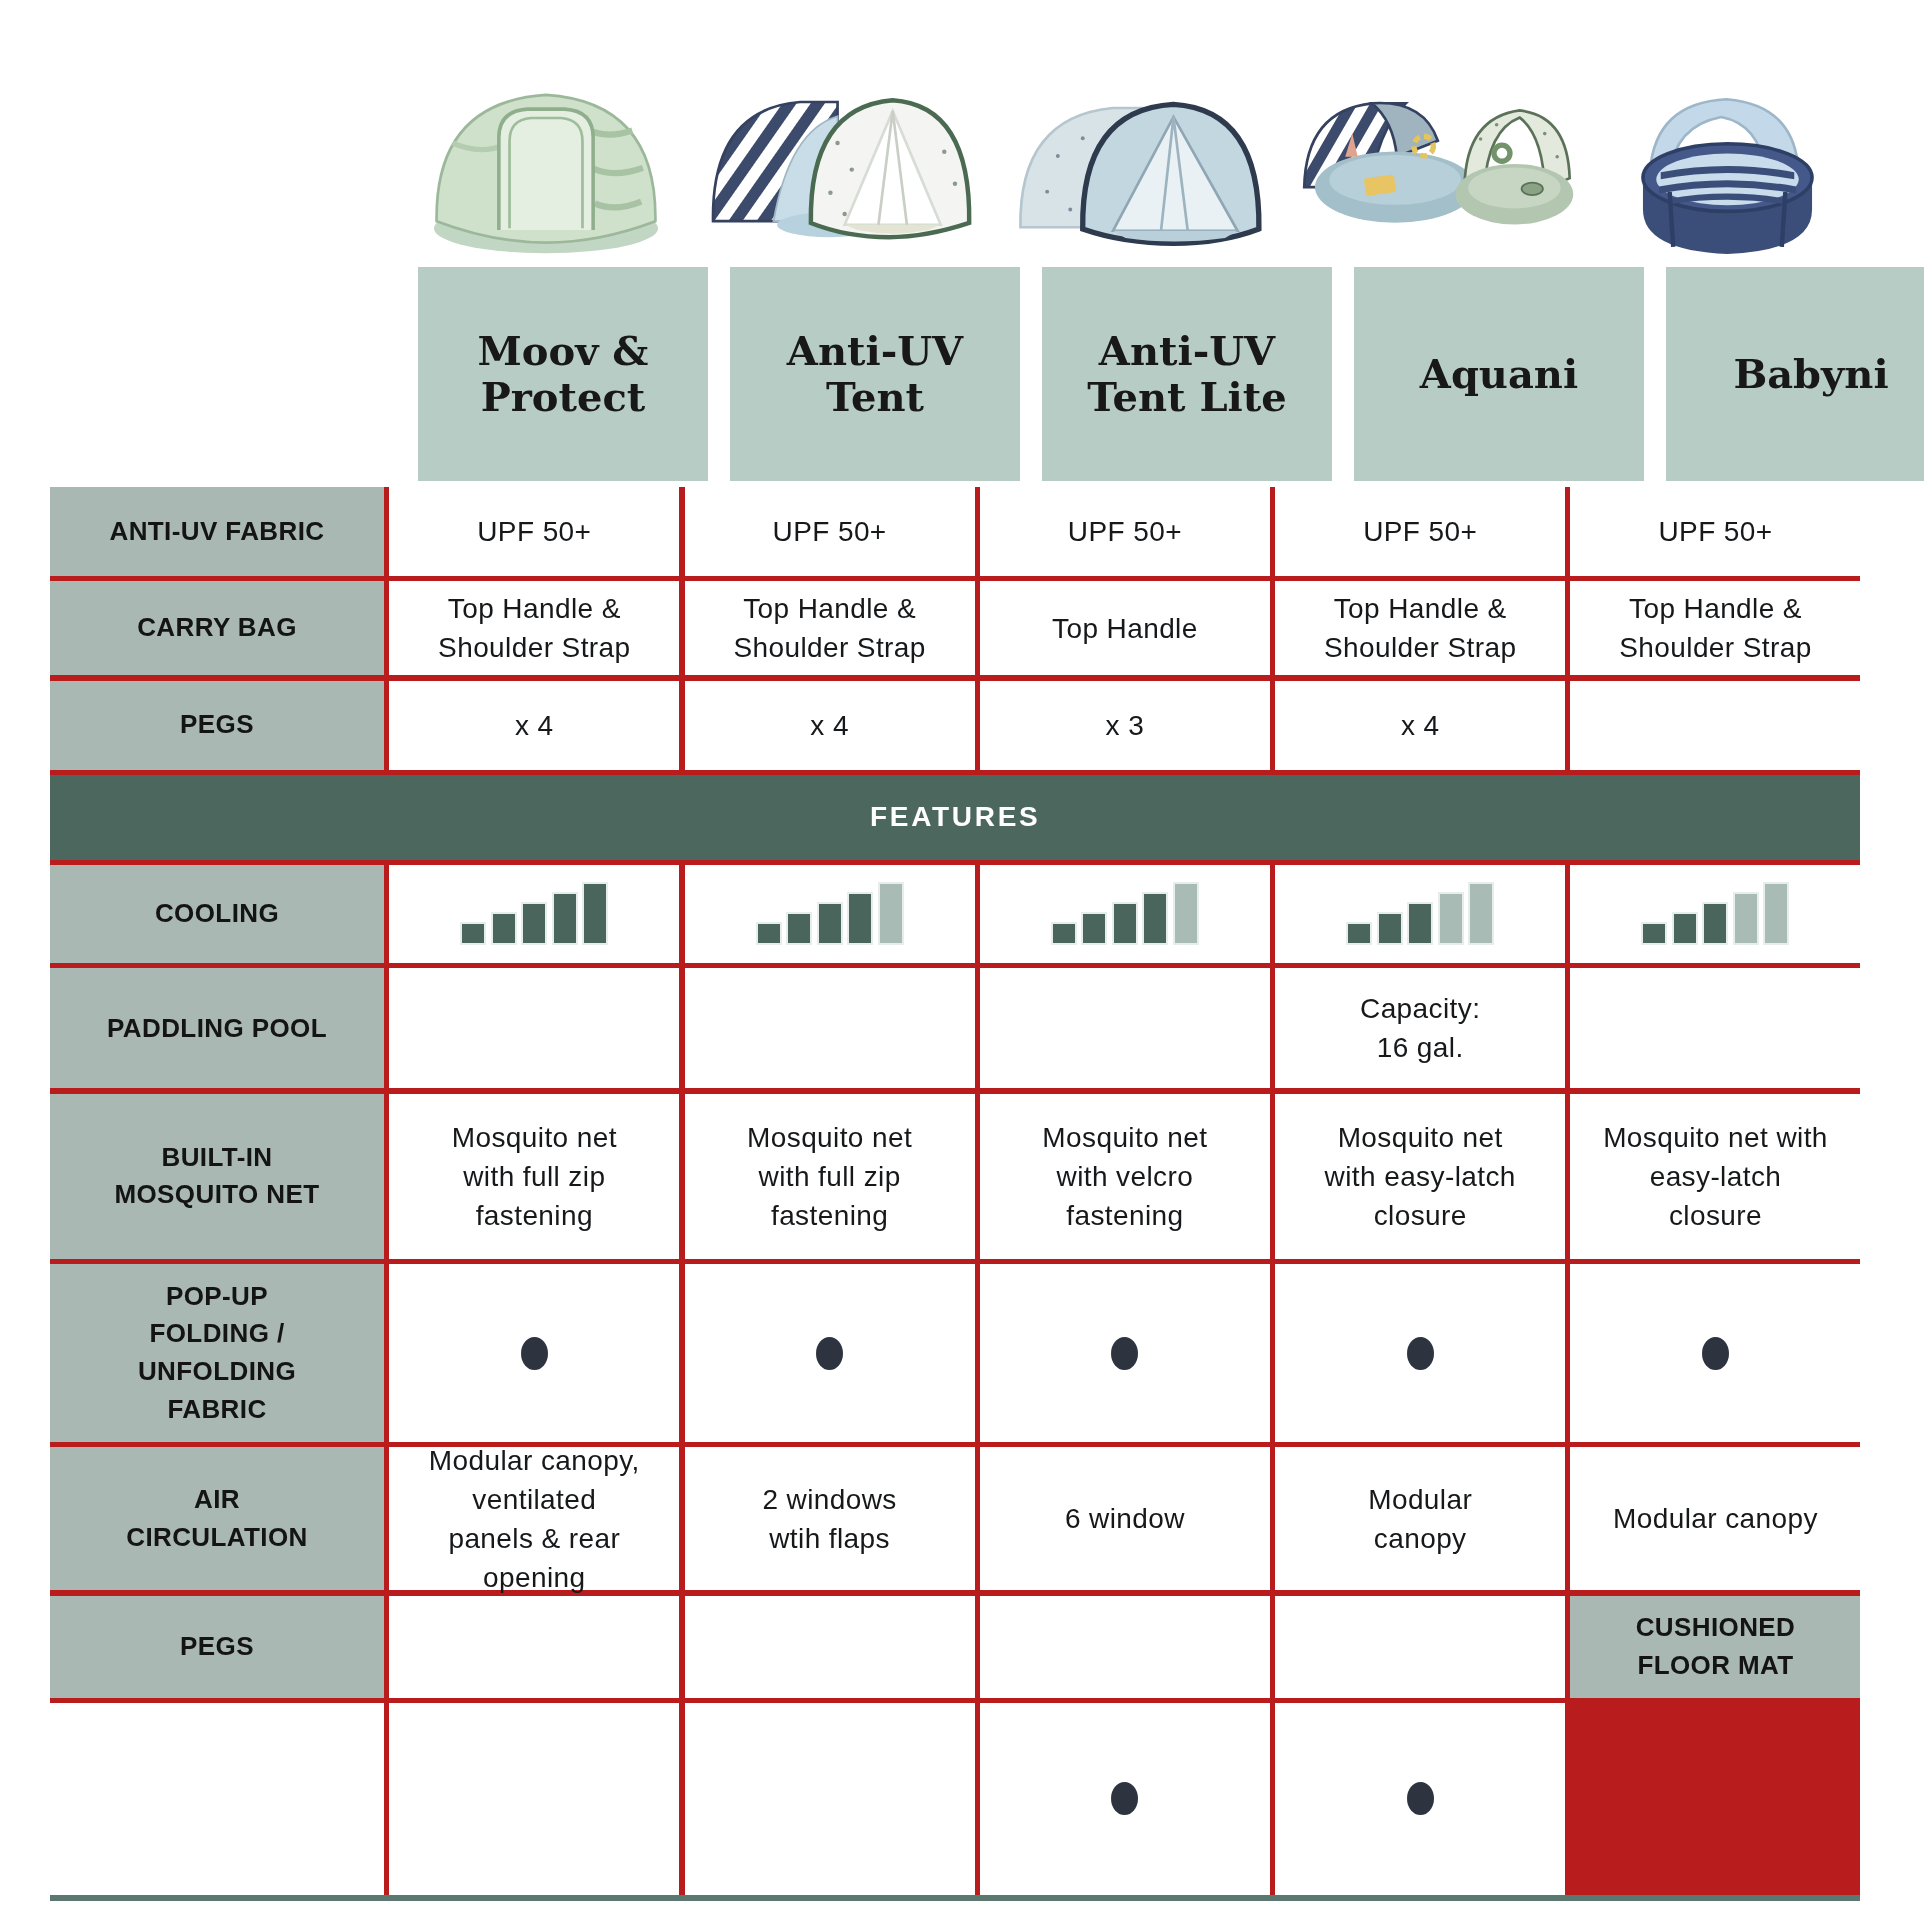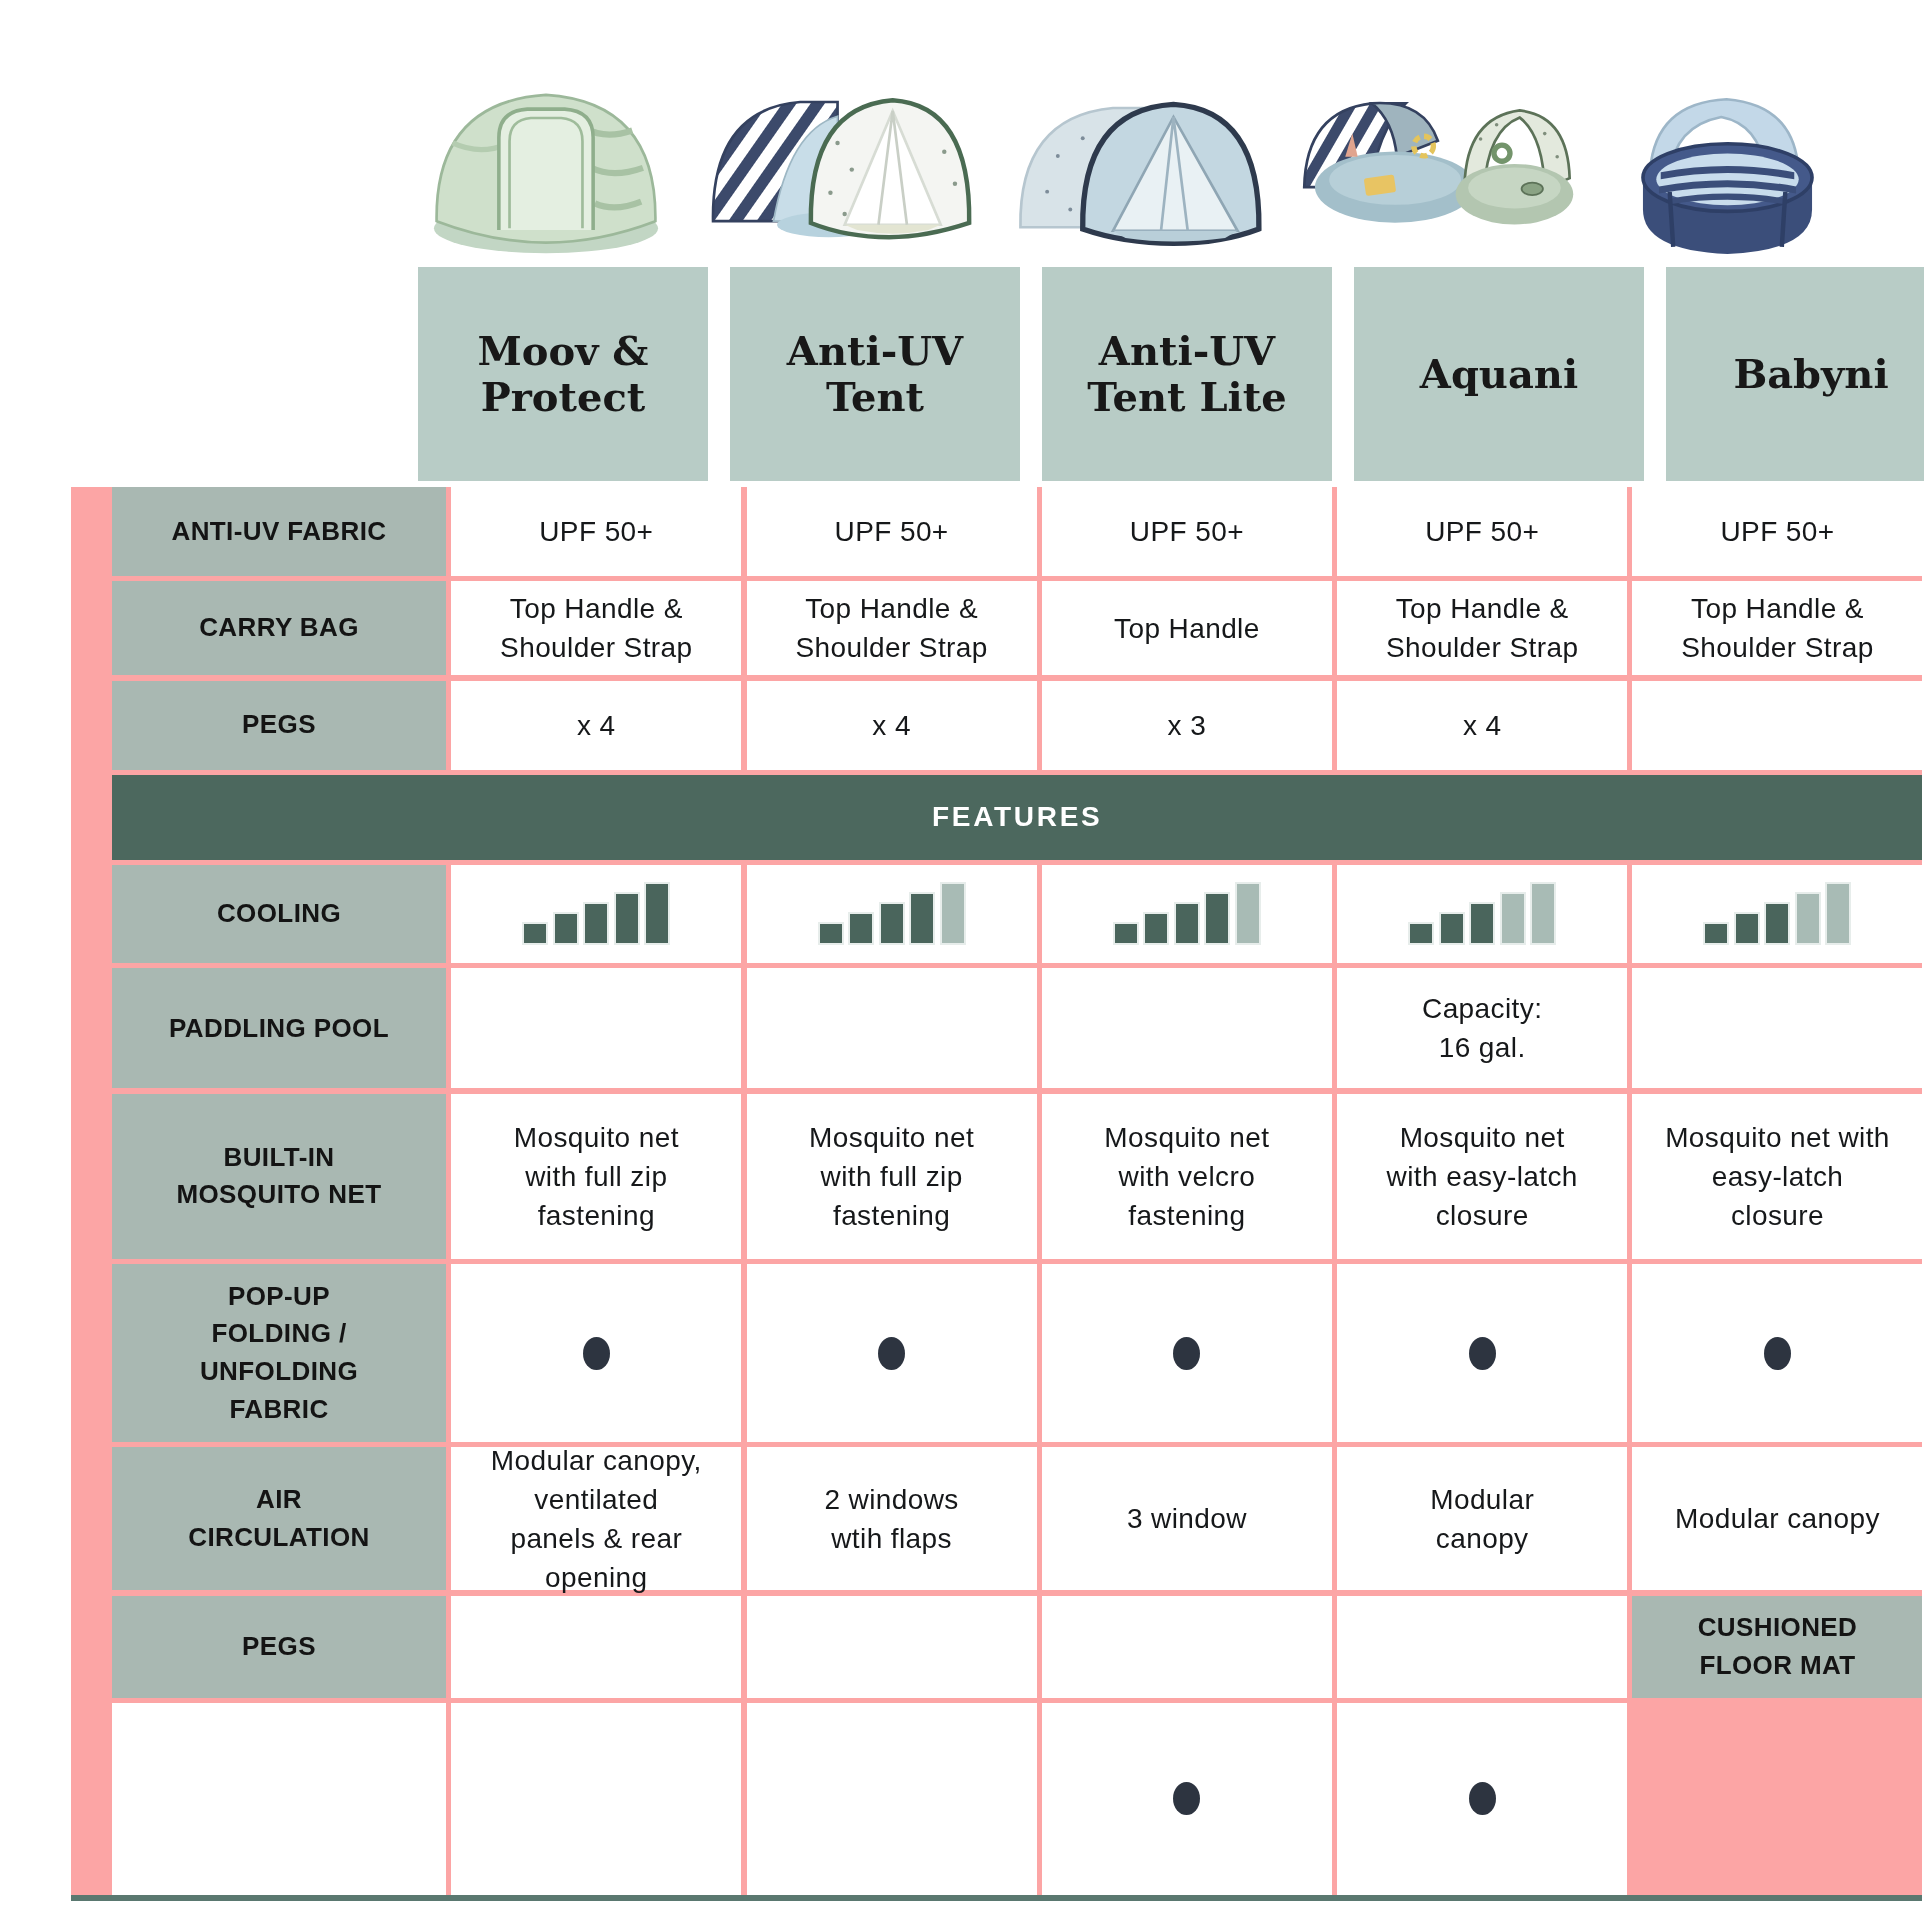--- a/index.html
+++ b/index.html
@@ -14,24 +14,24 @@
 
   
   .head-row{position:absolute;top:267px;left:62px;display:grid;
             grid-template-columns:334px repeat(5,290px);gap:22px;height:214px;}
   .head-cell{background:#b8ccc6;display:flex;align-items:center;justify-content:center;
              text-align:center;font-family:"DejaVu Serif",serif;font-weight:700;
              font-size:40px;line-height:1.15;color:#181818;padding:0 12.5px;}
   .head-cell.empty{background:transparent;}
 
   
-  .body-grid{position:absolute;top:487px;left:71px;display:grid;
+  .body-grid{position:absolute;top:487px;left:50px;display:grid;
              grid-template-columns:334px repeat(5,290px);
              grid-template-rows:89px 94px 89px 85px 98px 120px 165px 178px 143px 102px 192px;
-             gap:5.3px;background:#fca5a5;border-bottom:6.2px solid #5a7870;padding-left:41px;}
+             gap:5.3px;background:#b91c1c;border-bottom:6.2px solid #5a7870;}
   .lbl{background:#a9b8b2;display:flex;align-items:center;justify-content:center;
        text-align:center;font-weight:700;font-size:26px;letter-spacing:0.4px;
        color:#141414;white-space:pre-line;line-height:1.45;padding:5.3px 14.3px;}
   .cell{background:#ffffff;display:flex;align-items:center;justify-content:center;
         text-align:center;padding:3.6px 9px;}
   .val{font-size:28px;line-height:1.4;letter-spacing:0.4px;color:#16181a;white-space:pre-line;}
   .banner{grid-column:1 / -1;background:#4c685e;color:#ffffff;display:flex;
           align-items:center;justify-content:center;font-weight:700;font-size:28px;
           letter-spacing:2.7px;}
 
@@ -343,21 +343,21 @@
         <span class="val">Modular canopy,
 ventilated
 panels &amp; rear
 opening</span>
       </div>
     <div class="cell">
         <span class="val">2 windows
 wtih flaps</span>
       </div>
     <div class="cell">
-        <span class="val">3 window</span>
+        <span class="val">6 window</span>
       </div>
     <div class="cell">
         <span class="val">Modular
 canopy</span>
       </div>
     <div class="cell">
         <span class="val">Modular canopy</span>
       </div>
 
     <div class="lbl">PEGS</div>

